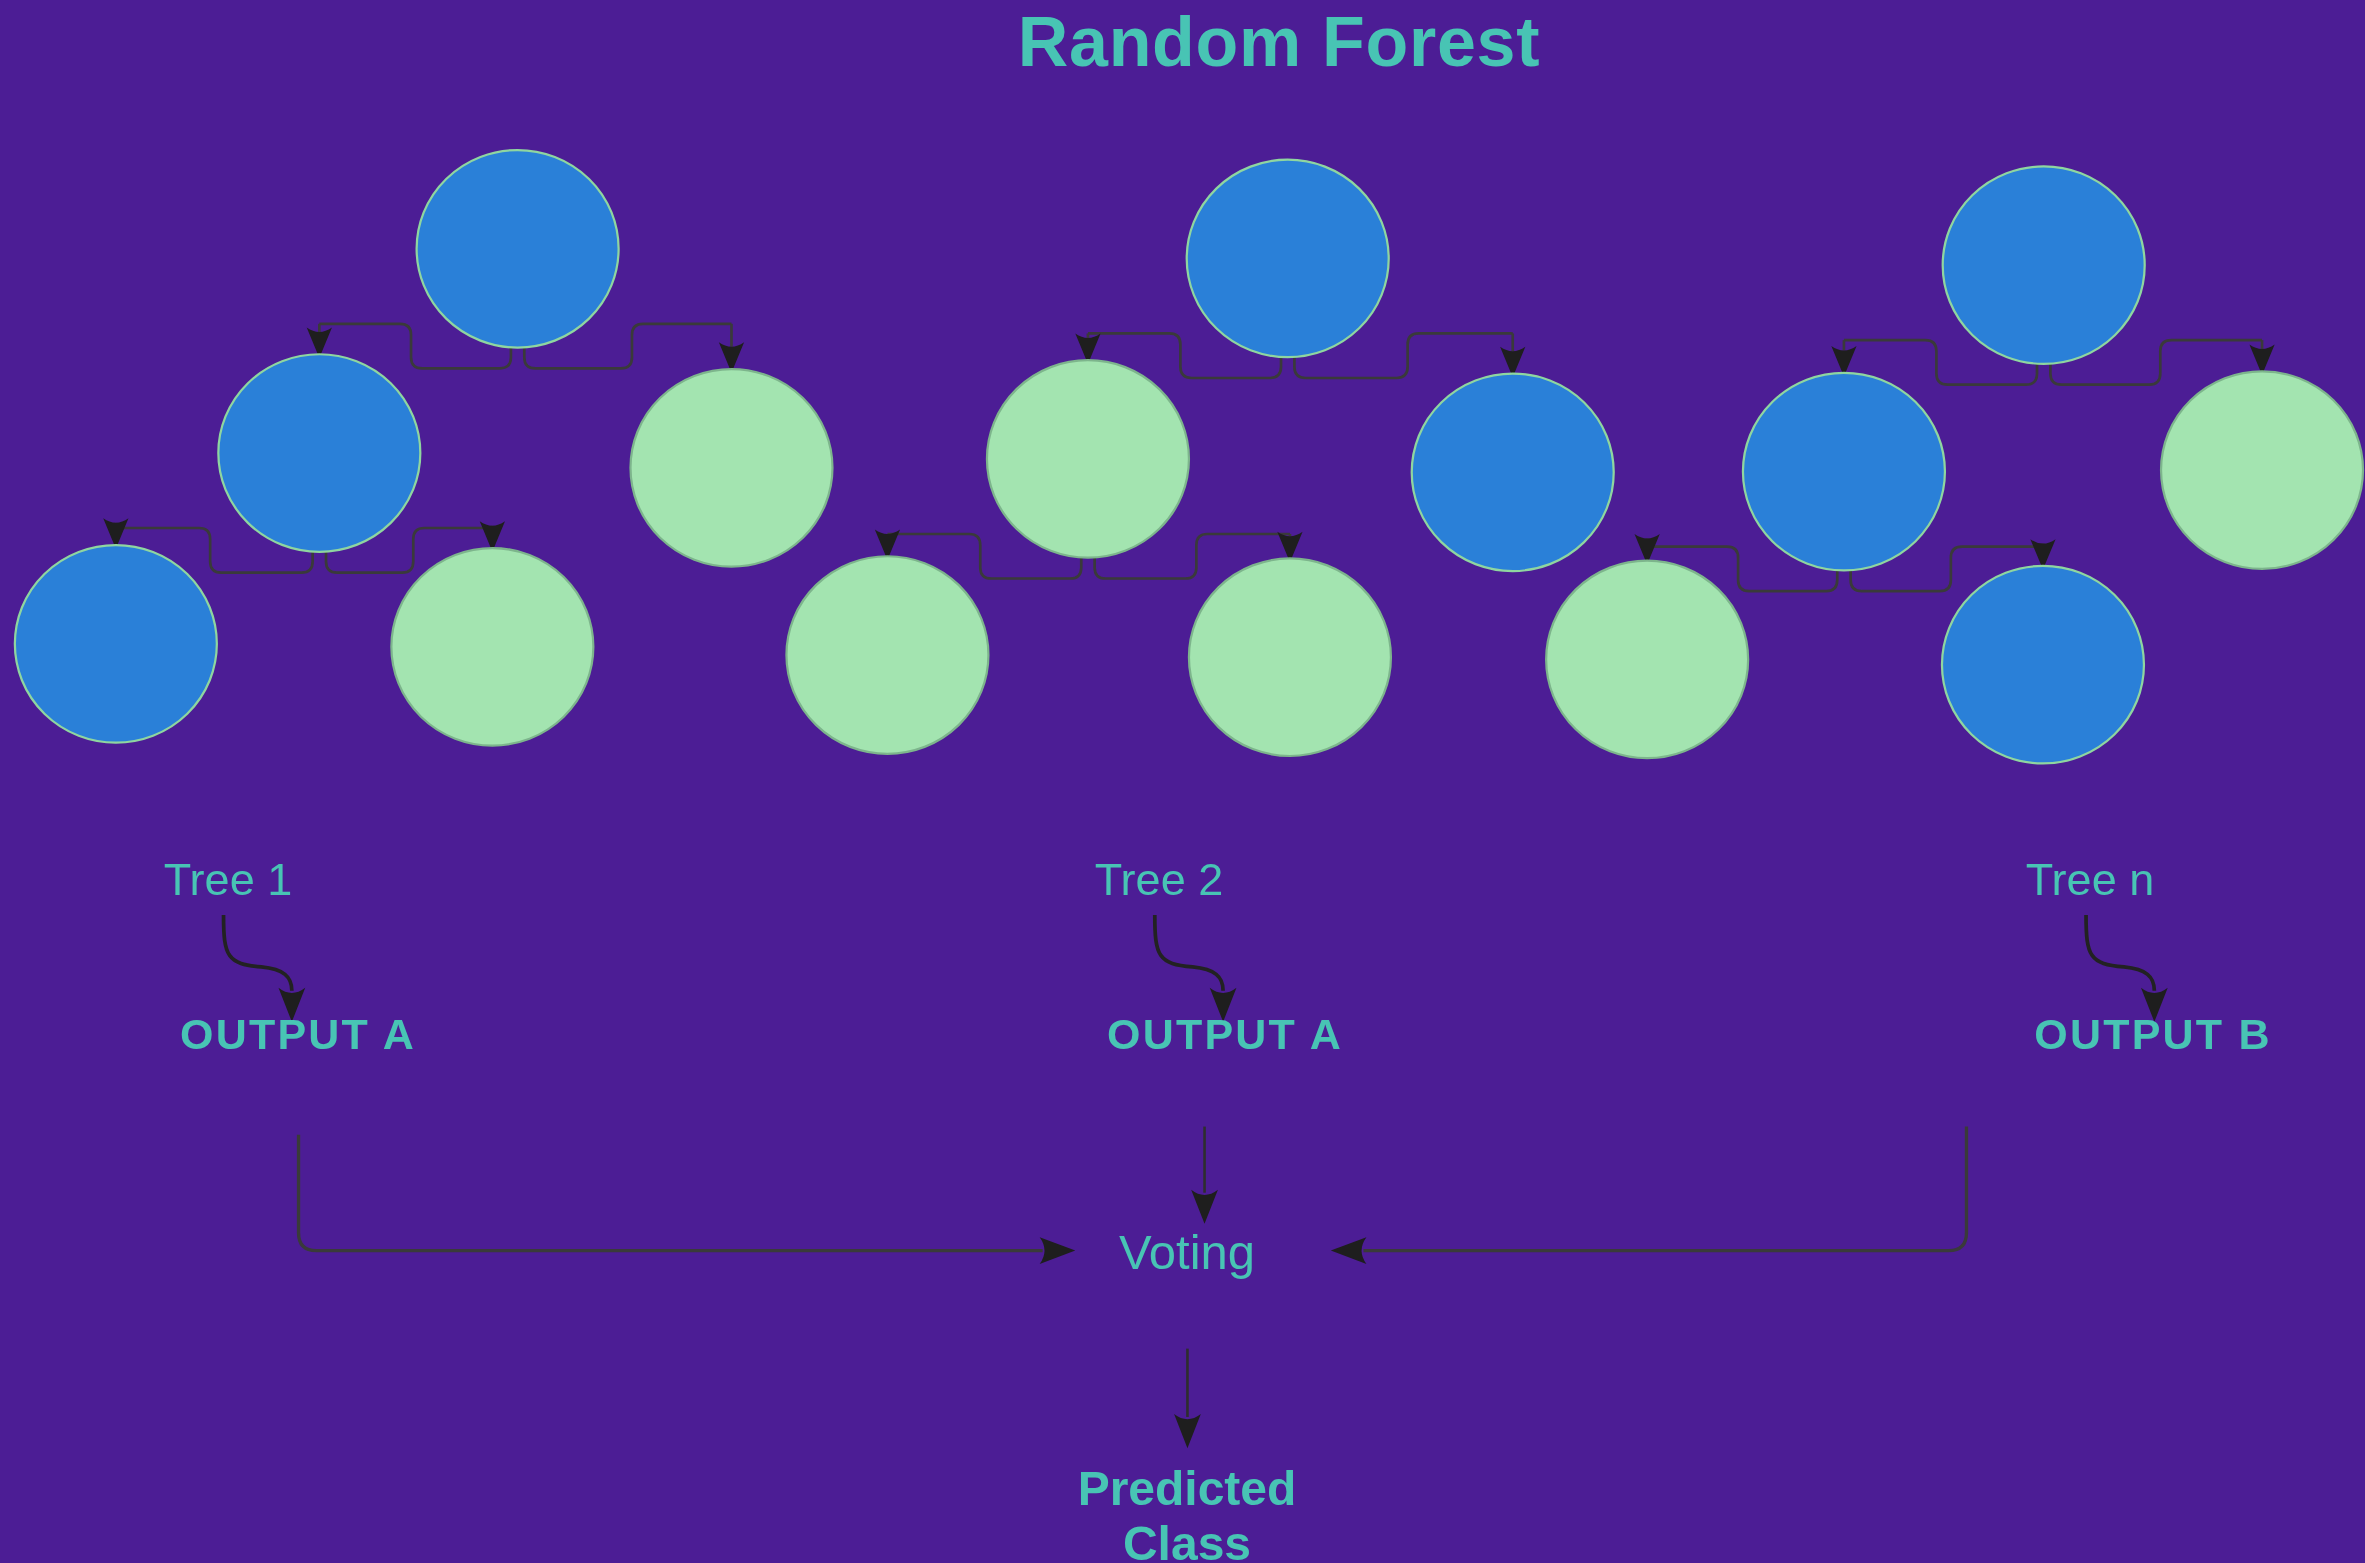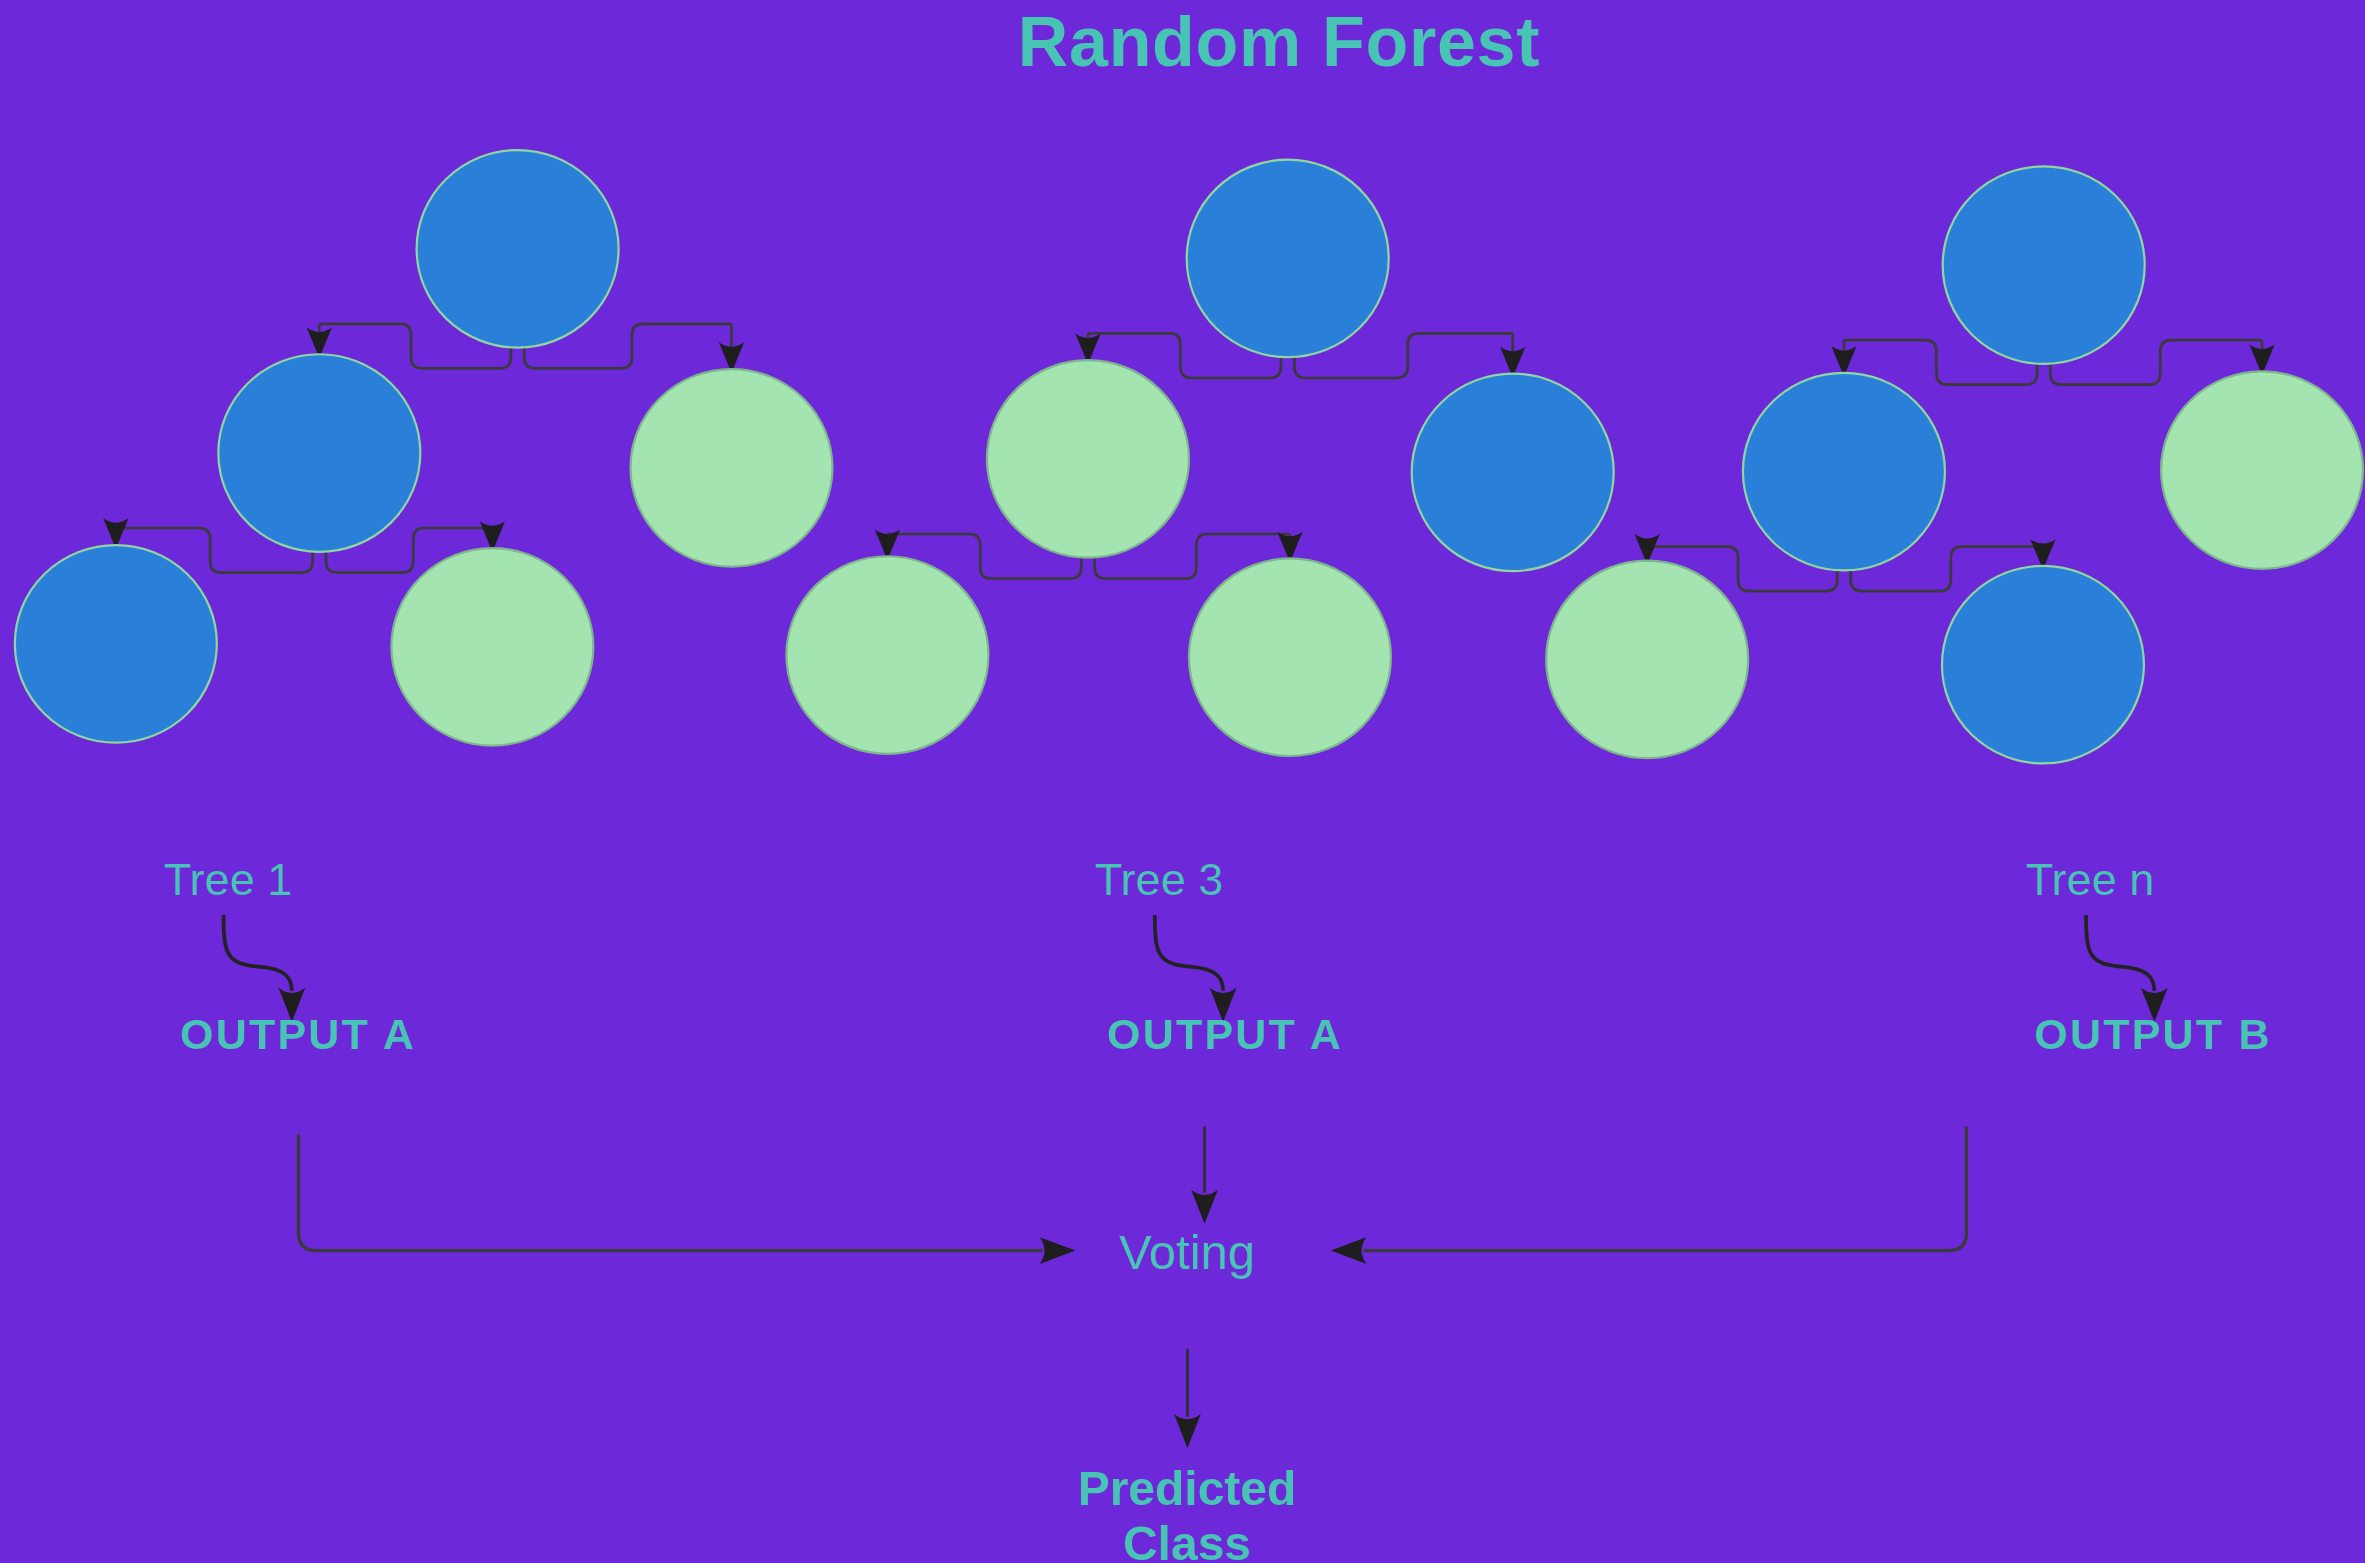--- a/index.html
+++ b/index.html
@@ -1,20 +1,20 @@
 <!DOCTYPE html>
 <html style="font-size:12px"><head>
 <meta charset="utf-8">
 <style>
   html, body { margin: 0; padding: 0; background: #ffffff; }
   .stage {
     position: relative;
     width: 2366px;
     height: 1564px;
-    background: #6d28d9;
+    background: #4c1d95;
     overflow: hidden;
     font-family: "Liberation Sans", "DejaVu Sans", sans-serif;
   }
   svg.canvas {
     position: absolute;
     left: 0; top: 0;
     width: 2366px; height: 1564px;
   }
   .txt {
     position: absolute;
@@ -140,21 +140,21 @@
       <path d="M 1604 1602 Q 1622 1616 1640 1602 L 1622 1648 Z" fill="#1e1e1e"></path>
 
       <path d="M 1599 1816 L 1599 1908" fill="none" stroke="#2e2e2e" stroke-width="3.5"></path>
       <path d="M 1581 1904 Q 1599 1918 1617 1904 L 1599 1950 Z" fill="#1e1e1e"></path>
     </g>
   </svg>
 
   <div class="txt title" style="left:1279px">Random Forest</div>
 
   <div class="txt tree-label" style="left:228px">Tree 1</div>
-  <div class="txt tree-label" style="left:1159px">Tree 3</div>
+  <div class="txt tree-label" style="left:1159px">Tree 2</div>
   <div class="txt tree-label" style="left:2090px">Tree n</div>
 
   <div class="txt output-label" style="left:298px">OUTPUT A</div>
   <div class="txt output-label" style="left:1225px">OUTPUT A</div>
   <div class="txt output-label" style="left:2153px">OUTPUT B</div>
 
   <div class="txt voting-label" style="left:1187px">Voting</div>
 
   <div class="txt predicted-label" style="left:1187px">Predicted Class</div>
 </div>

